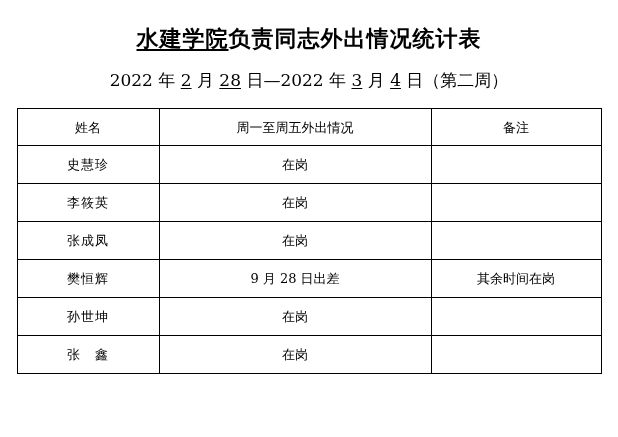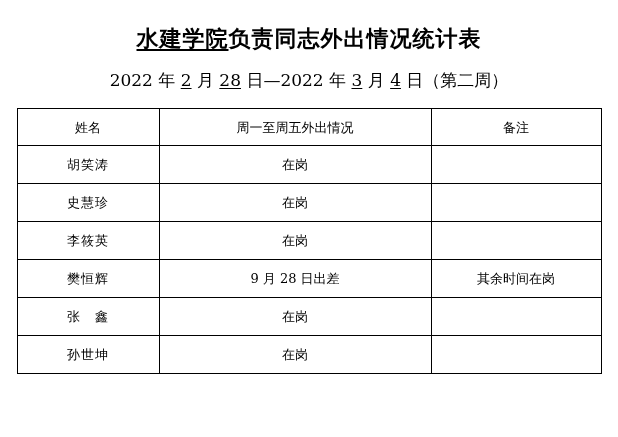--- a/index.html
+++ b/index.html
@@ -90,45 +90,45 @@
       <col class="col-stat">
       <col class="col-note">
     </colgroup>
     <tbody>
       <tr class="header-row">
         <td>姓名</td>
         <td>周一至周五外出情况</td>
         <td>备注</td>
       </tr>
       <tr>
-        <td class="name-cell">胡笑涛</td>
-        <td>在岗</td>
-        <td></td>
-      </tr>
-      <tr>
         <td class="name-cell">史慧珍</td>
         <td>在岗</td>
         <td></td>
       </tr>
       <tr>
         <td class="name-cell">李筱英</td>
         <td>在岗</td>
         <td></td>
       </tr>
       <tr>
+        <td class="name-cell">张成凤</td>
+        <td>在岗</td>
+        <td></td>
+      </tr>
+      <tr>
         <td class="name-cell">樊恒辉</td>
         <td>9 月 28 日出差</td>
         <td>其余时间在岗</td>
       </tr>
       <tr>
-        <td class="name-cell">张　鑫</td>
+        <td class="name-cell">孙世坤</td>
         <td>在岗</td>
         <td></td>
       </tr>
       <tr>
-        <td class="name-cell">孙世坤</td>
+        <td class="name-cell">张　鑫</td>
         <td>在岗</td>
         <td></td>
       </tr>
     </tbody>
   </table>
 
 </div>
 
 </body></html>

